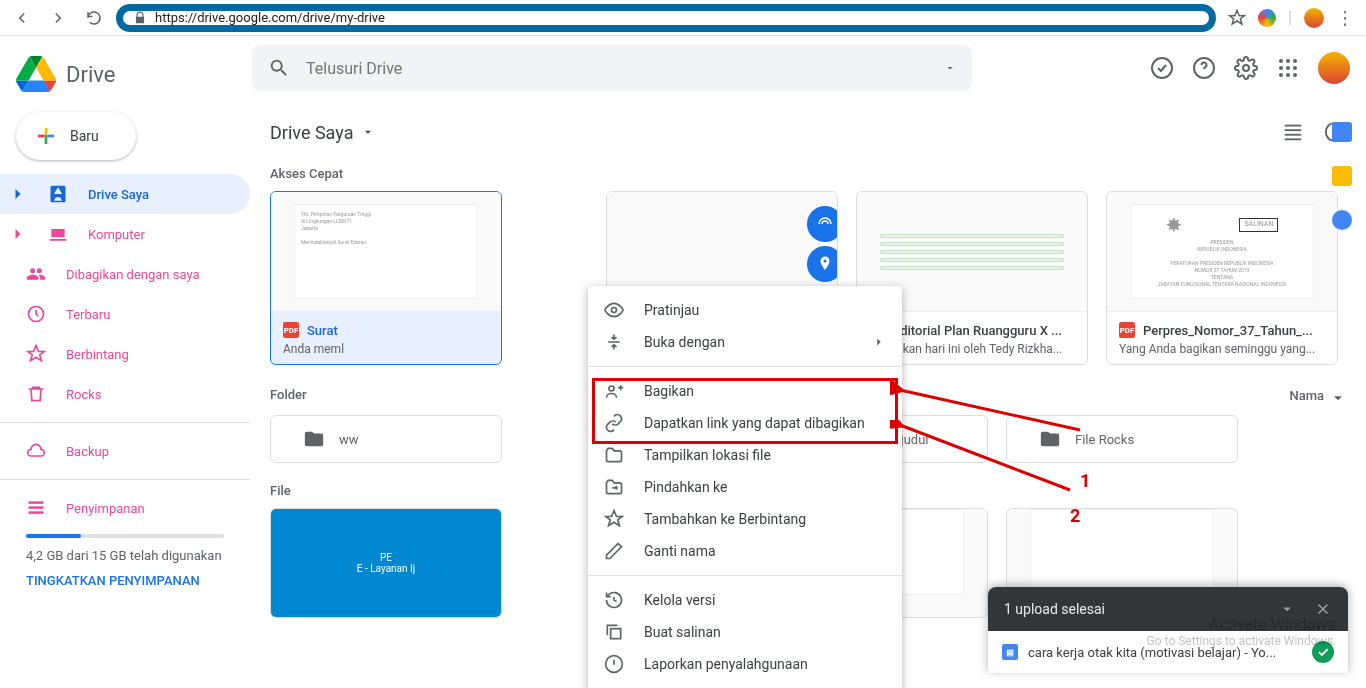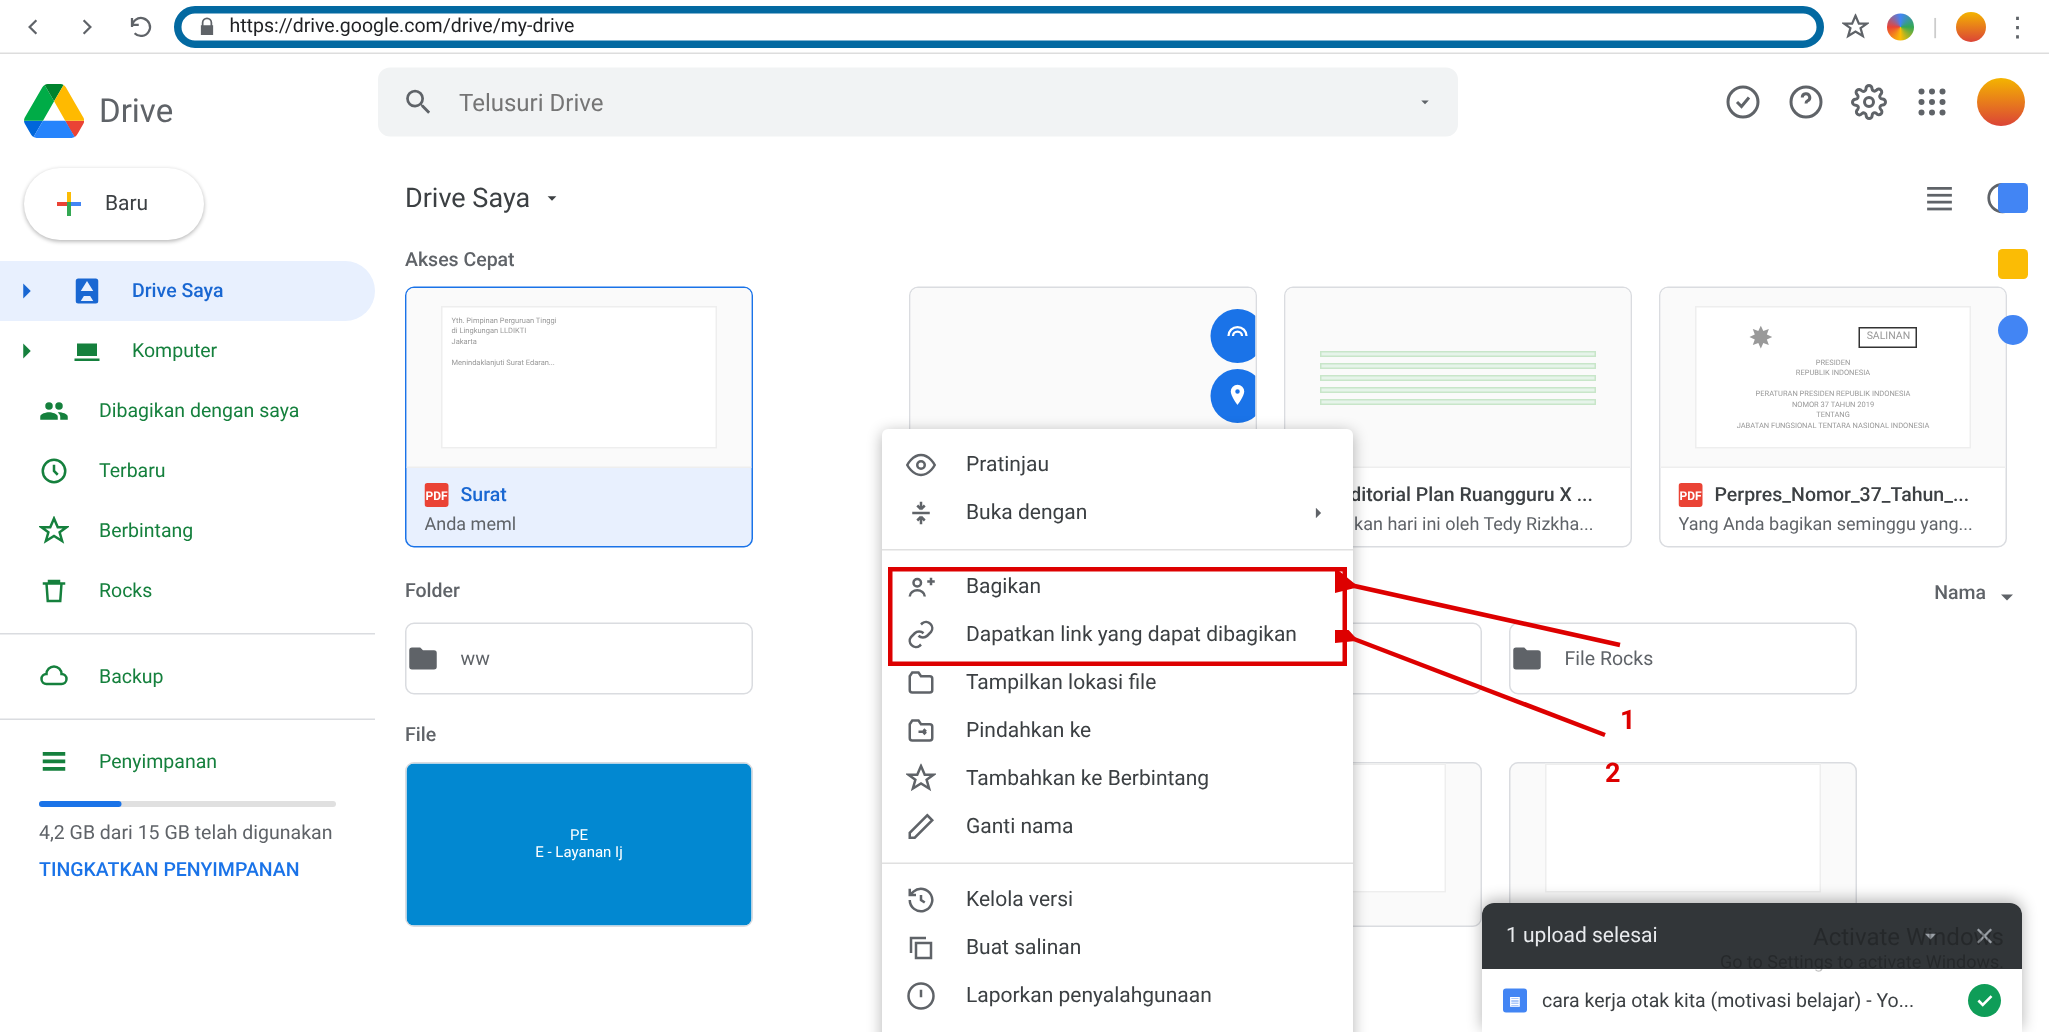--- a/index.html
+++ b/index.html
@@ -2,21 +2,21 @@
 <html><head>
 <meta charset="utf-8">
 <style>
 * { margin: 0; padding: 0; box-sizing: border-box; font-family: 'Google Sans', Roboto, Arial, sans-serif; }
 body { background: #fff; color: #3c4043; overflow: hidden; }
 
 
 .browser-bar { height: 36px; display: flex; align-items: center; padding: 0 8px; border-bottom: 1px solid #ddd; background: #fff; gap: 8px; }
 .browser-bar .nav-btn { width: 28px; height: 28px; display: flex; align-items: center; justify-content: center; color: #5f6368; border-radius: 50%; cursor: pointer; }
 .browser-bar .nav-btn svg { width: 18px; height: 18px; }
-.addr-bar { flex: 1; height: 28px; border: 5px solid #0369a1; border-radius: 14px; display: flex; align-items: center; padding: 0 10px; gap: 8px; color: #202124; font-size: 13px; }
+.addr-bar { flex: 1; height: 28px; border: 7px solid #0369a1; border-radius: 14px; display: flex; align-items: center; padding: 0 10px; gap: 8px; color: #202124; font-size: 13px; }
 .addr-bar .lock { width: 14px; height: 14px; color: #5f6368; }
 .browser-right { display: flex; align-items: center; gap: 12px; padding: 0 4px; }
 .browser-right .ext-icon { width: 18px; height: 18px; border-radius: 50%; }
 .browser-right .star { color: #5f6368; }
 .browser-right .avatar-sm { width: 20px; height: 20px; border-radius: 50%; background: linear-gradient(#f4b400,#db4437); }
 .browser-right .dots { color: #5f6368; font-size: 18px; }
 
 
 .header { height: 64px; display: flex; align-items: center; padding: 0 16px; gap: 12px; }
 .logo { display: flex; align-items: center; gap: 10px; width: 224px; margin-top: 12px; }
@@ -26,21 +26,21 @@
 .search-wrap input { flex: 1; border: none; background: transparent; outline: none; font-size: 16px; color: #5f6368; }
 .header-right { margin-left: auto; display: flex; align-items: center; gap: 18px; }
 .header-right .icon-btn { width: 24px; height: 24px; color: #5f6368; display: flex; align-items: center; justify-content: center; cursor: pointer; }
 .header-right .avatar { width: 32px; height: 32px; border-radius: 50%; background: linear-gradient(#f4b400,#db4437); }
 
 
 .main { display: flex; height: calc(100vh - 100px); }
 .sidebar { width: 250px; padding: 8px 0; }
 .new-btn { margin: 4px 8px 14px 16px; height: 48px; width: 120px; border-radius: 24px; box-shadow: 0 1px 3px rgba(0,0,0,.3); display: flex; align-items: center; gap: 12px; padding: 0 18px; font-size: 14px; color: #3c4043; cursor: pointer; }
 .plus-icon { width: 24px; height: 24px; }
-.side-item { height: 40px; display: flex; align-items: center; gap: 20px; padding: 0 14px 0 26px; border-radius: 0 20px 20px 0; font-size: 13px; color: #15803d; cursor: pointer; }
+.side-item { height: 40px; display: flex; align-items: center; gap: 20px; padding: 0 14px 0 26px; border-radius: 0 20px 20px 0; font-size: 13px; color: #ec4899; cursor: pointer; }
 .side-item svg { width: 20px; height: 20px; }
 .side-item.active { background: #e8f0fe; color: #1967d2; font-weight: 500; }
 .side-item.with-expand { padding-left: 8px; }
 .expand-arrow { width: 14px; height: 14px; transform: rotate(0); }
 .side-sep { border-top: 1px solid #dadce0; margin: 8px 0; }
 .storage-block { padding: 6px 26px; font-size: 13px; color: #5f6368; }
 .storage-bar { height: 4px; background: #e0e0e0; border-radius: 2px; margin-bottom: 10px; }
 .storage-bar .fill { width: 28%; height: 100%; background: #1a73e8; border-radius: 2px; }
 .upgrade-link { color: #1a73e8; font-size: 13px; font-weight: 500; margin-top: 10px; cursor: pointer; }
 
@@ -61,41 +61,41 @@
 .file-title.sel { color: #1967d2; }
 .file-meta { font-size: 12px; color: #5f6368; margin-top: 4px; white-space: nowrap; overflow: hidden; text-overflow: ellipsis; }
 .type-chip { width: 16px; height: 16px; border-radius: 2px; display: inline-flex; align-items: center; justify-content: center; font-size: 8px; font-weight: bold; color: #fff; flex-shrink: 0; }
 .pdf-chip { background: #ea4335; }
 .sheet-chip { background: #0f9d58; }
 .doc-chip { background: #4285f4; }
 
 .folder-header { display: flex; justify-content: space-between; margin: 22px 0 12px; font-size: 13px; font-weight: 500; color: #5f6368; }
 .folder-header .sort { display: flex; align-items: center; gap: 6px; }
 .folder-row { display: flex; gap: 18px; }
-.folder-card { width: 232px; height: 48px; border: 1px solid #dadce0; border-radius: 6px; display: flex; align-items: center; gap: 14px; padding: 0 0; font-size: 13px; color: #5f6368; }
+.folder-card { width: 232px; height: 48px; border: 1px solid #dadce0; border-radius: 6px; display: flex; align-items: center; gap: 14px; padding: 0 32px; font-size: 13px; color: #5f6368; }
 .folder-icon { width: 22px; height: 22px; color: #5f6368; }
 
 .file-section { margin-top: 20px; }
 .file-row { display: flex; gap: 18px; margin-top: 10px; }
 .file-card { width: 232px; height: 110px; border: 1px solid #dadce0; border-radius: 6px; background: #fafafa; overflow: hidden; display: flex; align-items: flex-start; justify-content: center; }
 
 
 .ctx-menu { position: absolute; top: 186px; left: 338px; width: 314px; background: #fff; border-radius: 4px; box-shadow: 0 2px 10px rgba(0,0,0,.3); padding: 8px 0; z-index: 100; }
 .ctx-item { height: 32px; display: flex; align-items: center; gap: 20px; padding: 0 16px; font-size: 14px; color: #3c4043; cursor: pointer; position: relative; }
 .ctx-item svg { width: 20px; height: 20px; color: #5f6368; }
 .ctx-item .chev { margin-left: auto; width: 14px; height: 14px; }
 .ctx-sep { border-top: 1px solid #e0e0e0; margin: 8px 0; }
 .ctx-highlight { position: absolute; border: 3px solid #d00; pointer-events: none; }
 
 
 .side-panel { position: fixed; right: 0; top: 100px; width: 48px; display: flex; flex-direction: column; align-items: center; gap: 24px; padding-top: 22px; }
 .side-panel .app-icon { width: 20px; height: 20px; border-radius: 3px; }
 
 
-.upload-toast { position: fixed; bottom: 0; right: 18px; width: 360px; box-shadow: 0 -2px 10px rgba(0,0,0,.3); border-radius: 8px 8px 0 0; overflow: hidden; }
+.upload-toast { position: fixed; bottom: 15px; right: 18px; width: 360px; box-shadow: 0 -2px 10px rgba(0,0,0,.3); border-radius: 8px 8px 0 0; overflow: hidden; }
 .toast-header { background: #323639; color: #e8eaed; height: 44px; display: flex; align-items: center; padding: 0 16px; font-size: 14px; justify-content: space-between; }
 .toast-header .controls { display: flex; gap: 18px; color: #9aa0a6; }
 .toast-body { background: #fff; padding: 10px 14px; display: flex; align-items: center; gap: 10px; font-size: 13px; }
 .toast-body .check { width: 22px; height: 22px; border-radius: 50%; background: #0f9d58; color: #fff; display: flex; align-items: center; justify-content: center; margin-left: auto; }
 
 
 .annot-arrow { position: absolute; color: #d00; pointer-events: none; z-index: 200; }
 .annot-label { position: absolute; color: #d00; font-weight: bold; font-size: 18px; pointer-events: none; z-index: 200; }
 .watermark { position: fixed; right: 30px; bottom: 40px; color: rgba(0,0,0,.25); font-size: 16px; text-align: right; pointer-events: none; }
 

